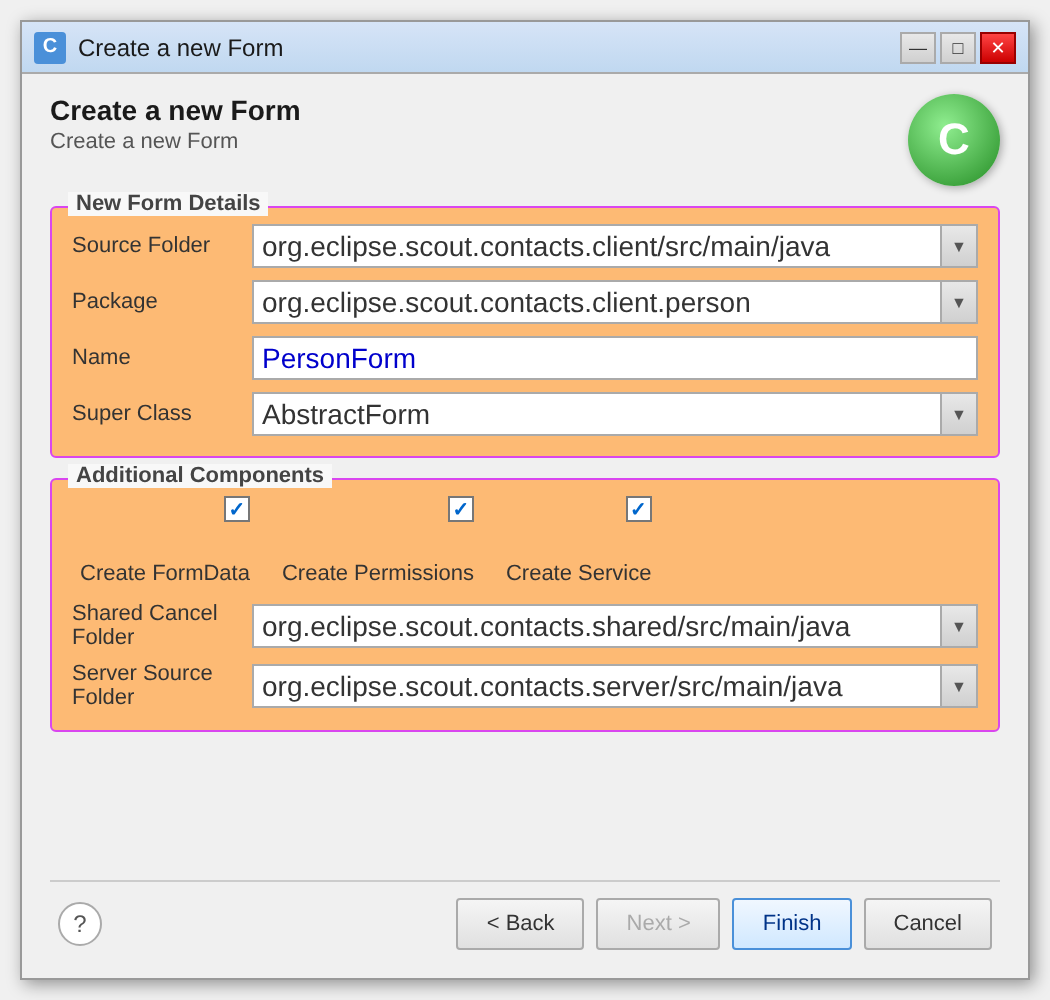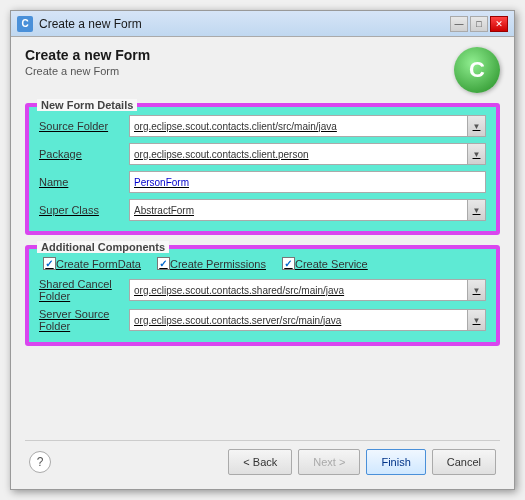--- a/index.html
+++ b/index.html
@@ -105,27 +105,26 @@
       border-radius: 50%;
       display: flex;
       align-items: center;
       justify-content: center;
       color: white;
       font-size: 22px;
       font-weight: bold;
       box-shadow: 1px 1px 4px rgba(0,0,0,0.3);
     }
     .section-group {
-      border: 4px solid #d946ef;
+      border: 1px solid #d946ef;
       border-radius: 3px;
       padding: 8px 10px 10px;
       margin-bottom: 10px;
-      background: #5eead4;
+      background: #fdba74;
       position: relative;
-      text-decoration: underline;
     }
     .section-label {
       position: absolute;
       top: -8px;
       left: 8px;
       background: #f8f8f8;
       padding: 0 4px;
       font-size: 11px;
       color: #444;
       font-weight: bold;
@@ -147,21 +146,21 @@
     .form-input-wrapper {
       flex: 1;
       display: flex;
     }
     .form-input {
       flex: 1;
       height: 22px;
       border: 1px solid #aaa;
       background: white;
       padding: 2px 4px;
-      font-size: 10px;
+      font-size: 14px;
       color: #333;
       outline: none;
     }
     .form-input.name-input {
       color: #0000cc;
     }
     .dropdown-btn {
       width: 18px;
       height: 22px;
       border: 1px solid #aaa;
@@ -176,23 +175,24 @@
     }
     .checkbox-row {
       display: flex;
       align-items: center;
       gap: 16px;
       margin-bottom: 8px;
       padding-left: 4px;
     }
     .checkbox-item {
       display: flex;
-      align-items: center;
-      gap: 0;
-      cursor: pointer;
+      align-items: flex-end;
+      gap: 20px;
+      cursor: pointer;
+      flex-direction: column;
     }
     .checkbox {
       width: 13px;
       height: 13px;
       border: 1px solid #777;
       background: white;
       display: flex;
       align-items: center;
       justify-content: center;
       flex-shrink: 0;

